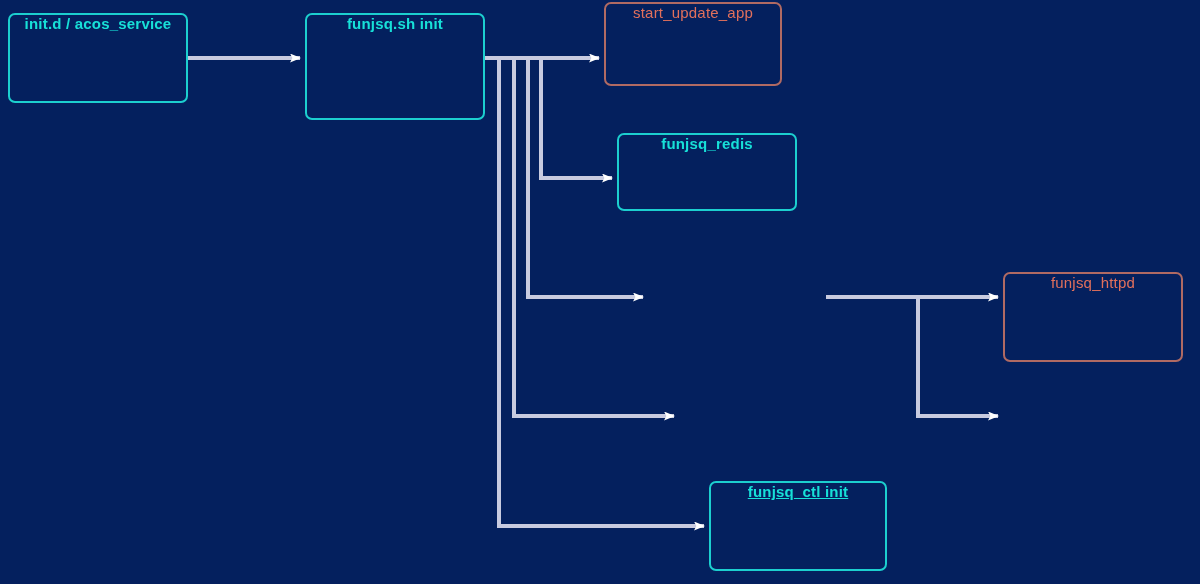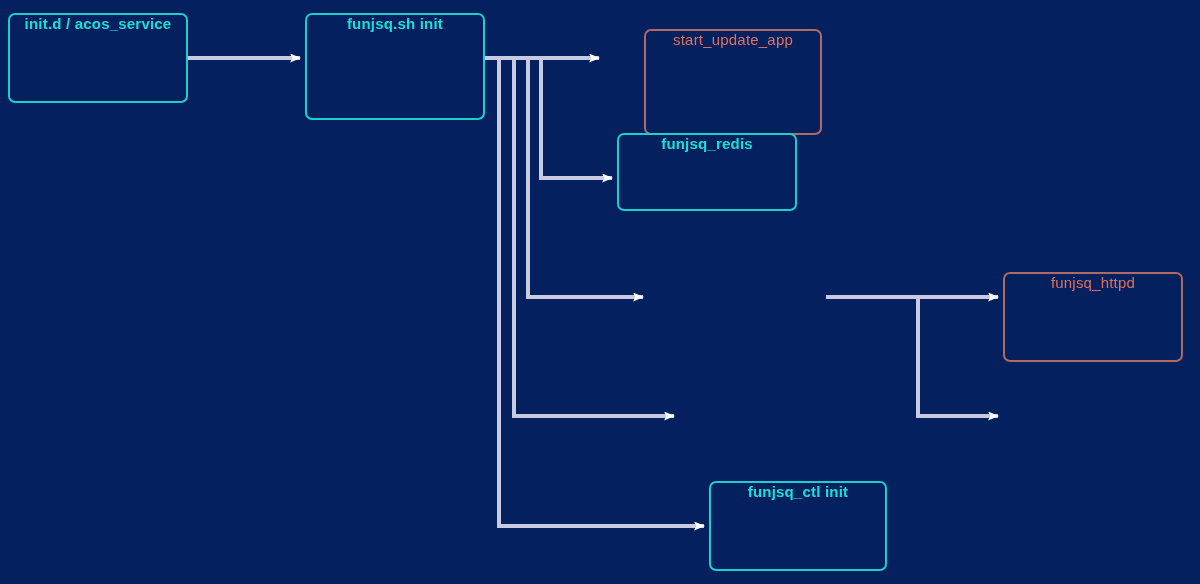--- a/index.html
+++ b/index.html
@@ -74,32 +74,32 @@
   </svg>
 
   <div class="node" style="left:8px; top:13px; width:180px; height:90px;">
     <span class="node-label">init.d / acos_service</span>
   </div>
 
   <div class="node" style="left:305px; top:13px; width:180px; height:107px;">
     <span class="node-label">funjsq.sh init</span>
   </div>
 
-  <div class="node accent" style="left:604px; top:29px; width:178px; height:106px;margin-left:40px;">
+  <div class="node accent" style="left:604px; top:2px; width:178px; height:84px;">
     <span class="node-label">start_update_app</span>
   </div>
 
   <div class="node" style="left:617px; top:133px; width:180px; height:78px;">
     <span class="node-label">funjsq_redis</span>
   </div>
 
 
   <div class="node accent" style="left:1003px; top:252px; width:180px; height:90px;margin-top:20px;">
     <span class="node-label">funjsq_httpd</span>
   </div>
 
 
 
-  <div class="node" style="left:709px; top:481px; width:178px; height:90px;">
+  <div class="node" style="left:709px; top:481px; width:178px; height:90px;text-decoration:underline;">
     <span class="node-label">funjsq_ctl init</span>
   </div>
 
 </div>
 
 </body></html>

